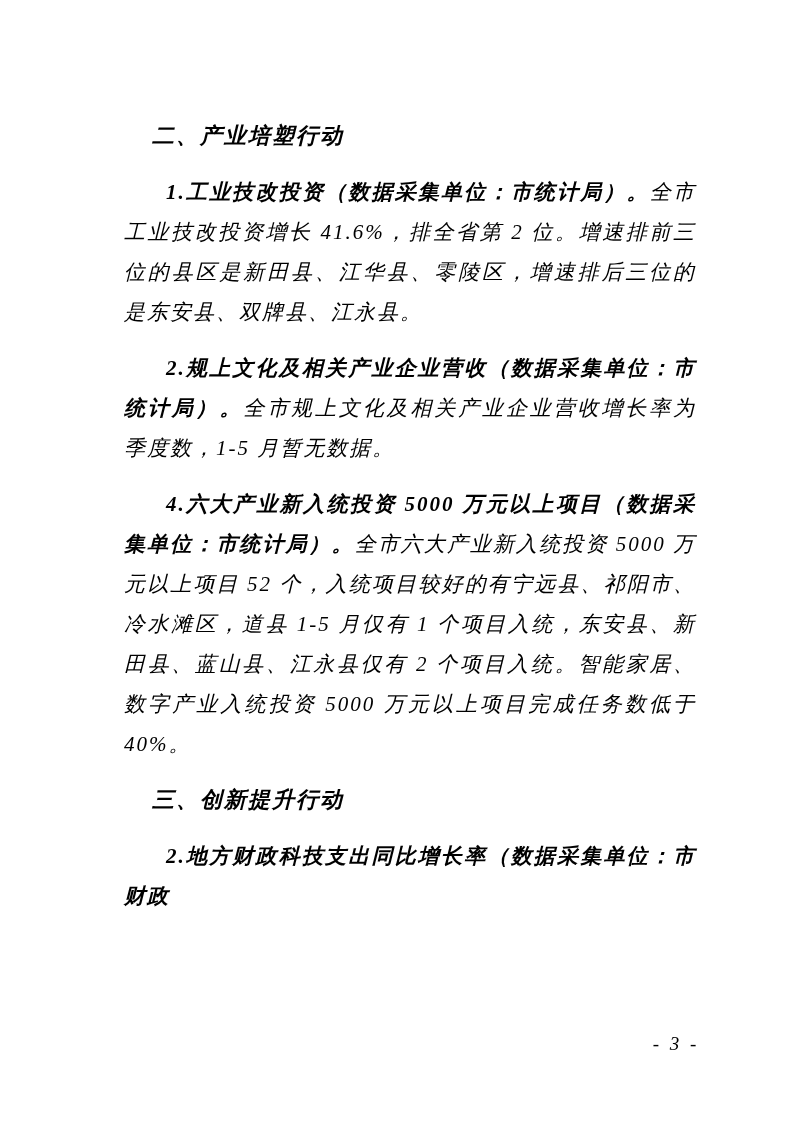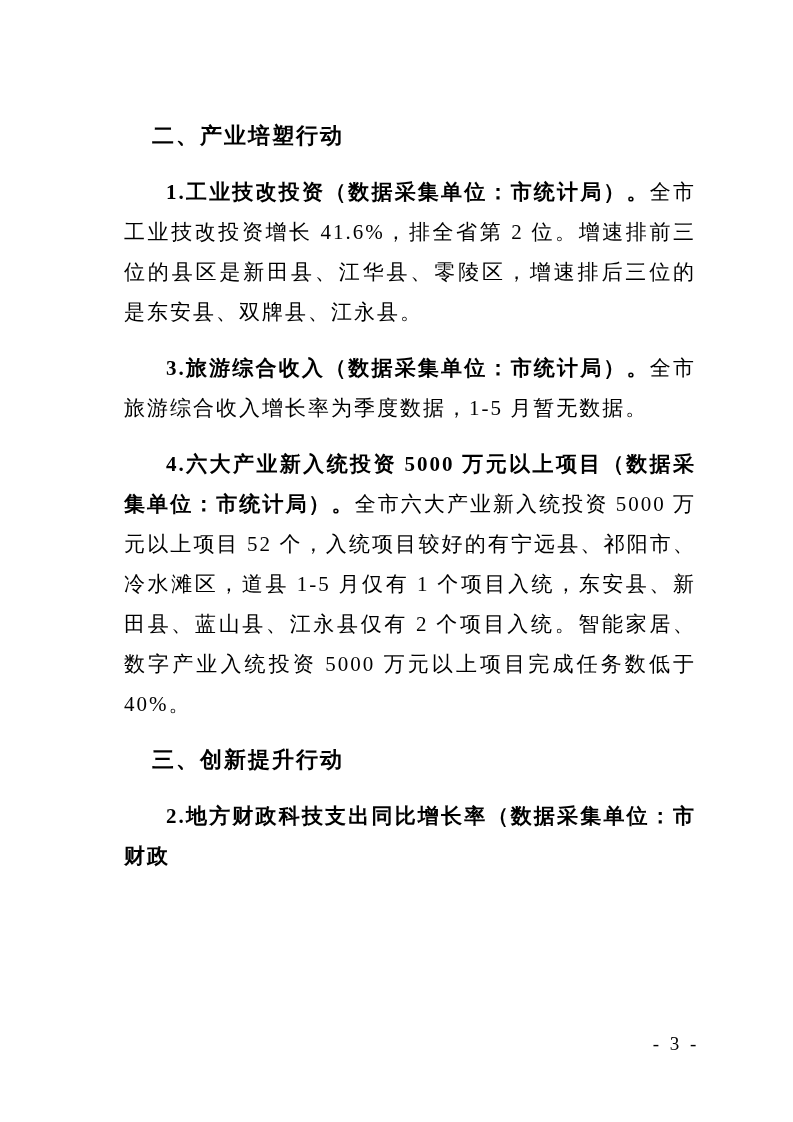--- a/index.html
+++ b/index.html
@@ -8,20 +8,21 @@
     background: #ffffff;
   }
   .page {
     position: relative;
     width: 748px;
     height: 1122px;
     background: #ffffff;
     color: #000000;
     font-family: "Liberation Serif", "DejaVu Serif", serif;
     overflow: hidden;
+    font-style: italic;
   }
   .content {
     position: absolute;
     left: 108px;
     top: 116px;
     width: 604px;
   }
   .sec-heading {
     margin: 0;
     font-size: 22px;
@@ -60,22 +61,22 @@
 </head>
 <body>
 
 <div class="page">
   <main class="content">
 
     <h2 class="sec-heading">二、产业培塑行动</h2>
 
     <p class="para"><strong class="lead">1.工业技改投资（数据采集单位：市统计局）。</strong><span class="body-text">全市工业技改投资增长 41.6%，排全省第 2 位。增速排前三位的县区是新田县、江华县、零陵区，增速排后三位的是东安县、双牌县、江永县。</span></p>
 
+    <p class="para"><strong class="lead">2.规上文化及相关产业企业营收（数据采集单位：市统计局）。</strong><span class="body-text">全市规上文化及相关产业企业营收增长率为季度数，1-5 月暂无数据。</span></p>
 
-    <p class="para"><strong class="lead">3.旅游综合收入（数据采集单位：市统计局）。</strong><span class="body-text">全市旅游综合收入增长率为季度数据，1-5 月暂无数据。</span></p>
 
     <p class="para"><strong class="lead">4.六大产业新入统投资 5000 万元以上项目（数据采集单位：市统计局）。</strong><span class="body-text">全市六大产业新入统投资 5000 万元以上项目 52 个，入统项目较好的有宁远县、祁阳市、冷水滩区，道县 1-5 月仅有 1 个项目入统，东安县、新田县、蓝山县、江永县仅有 2 个项目入统。智能家居、数字产业入统投资 5000 万元以上项目完成任务数低于 40%。</span></p>
 
     <h2 class="sec-heading">三、创新提升行动</h2>
 
 
     <p class="para"><strong class="lead">2.地方财政科技支出同比增长率（数据采集单位：市财政</strong><span class="body-text"></span></p>
 
   </main>
 

